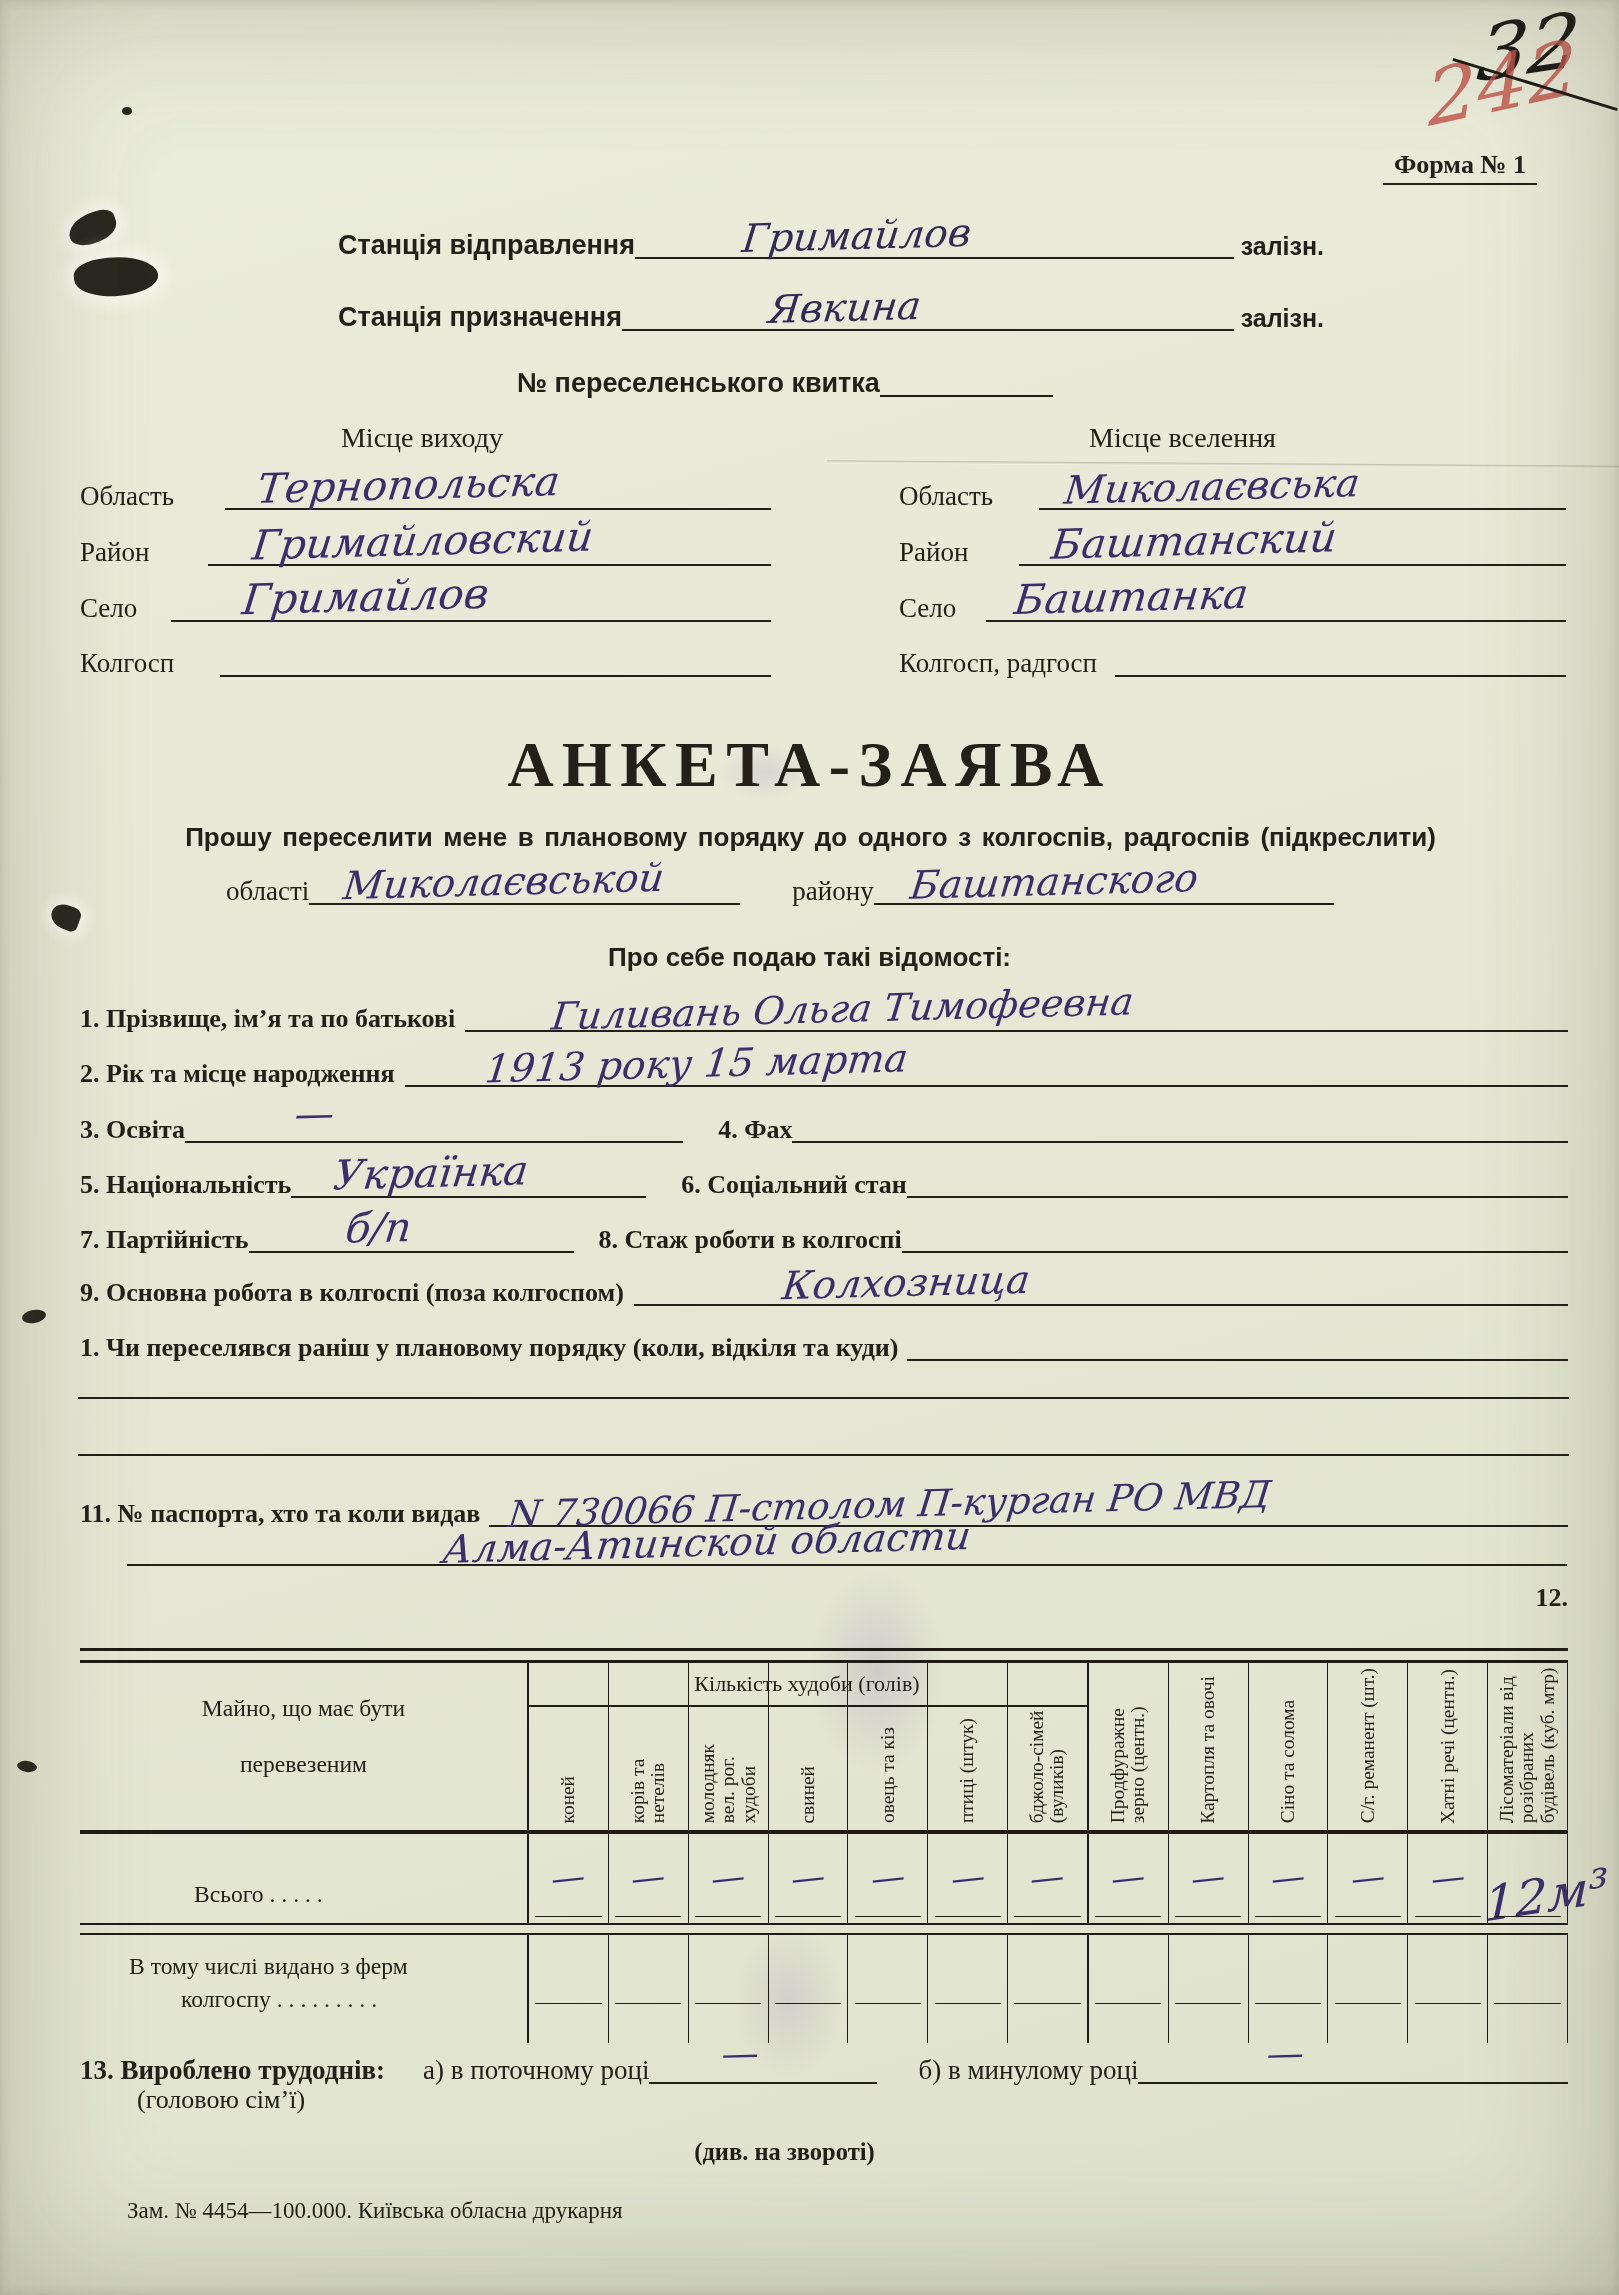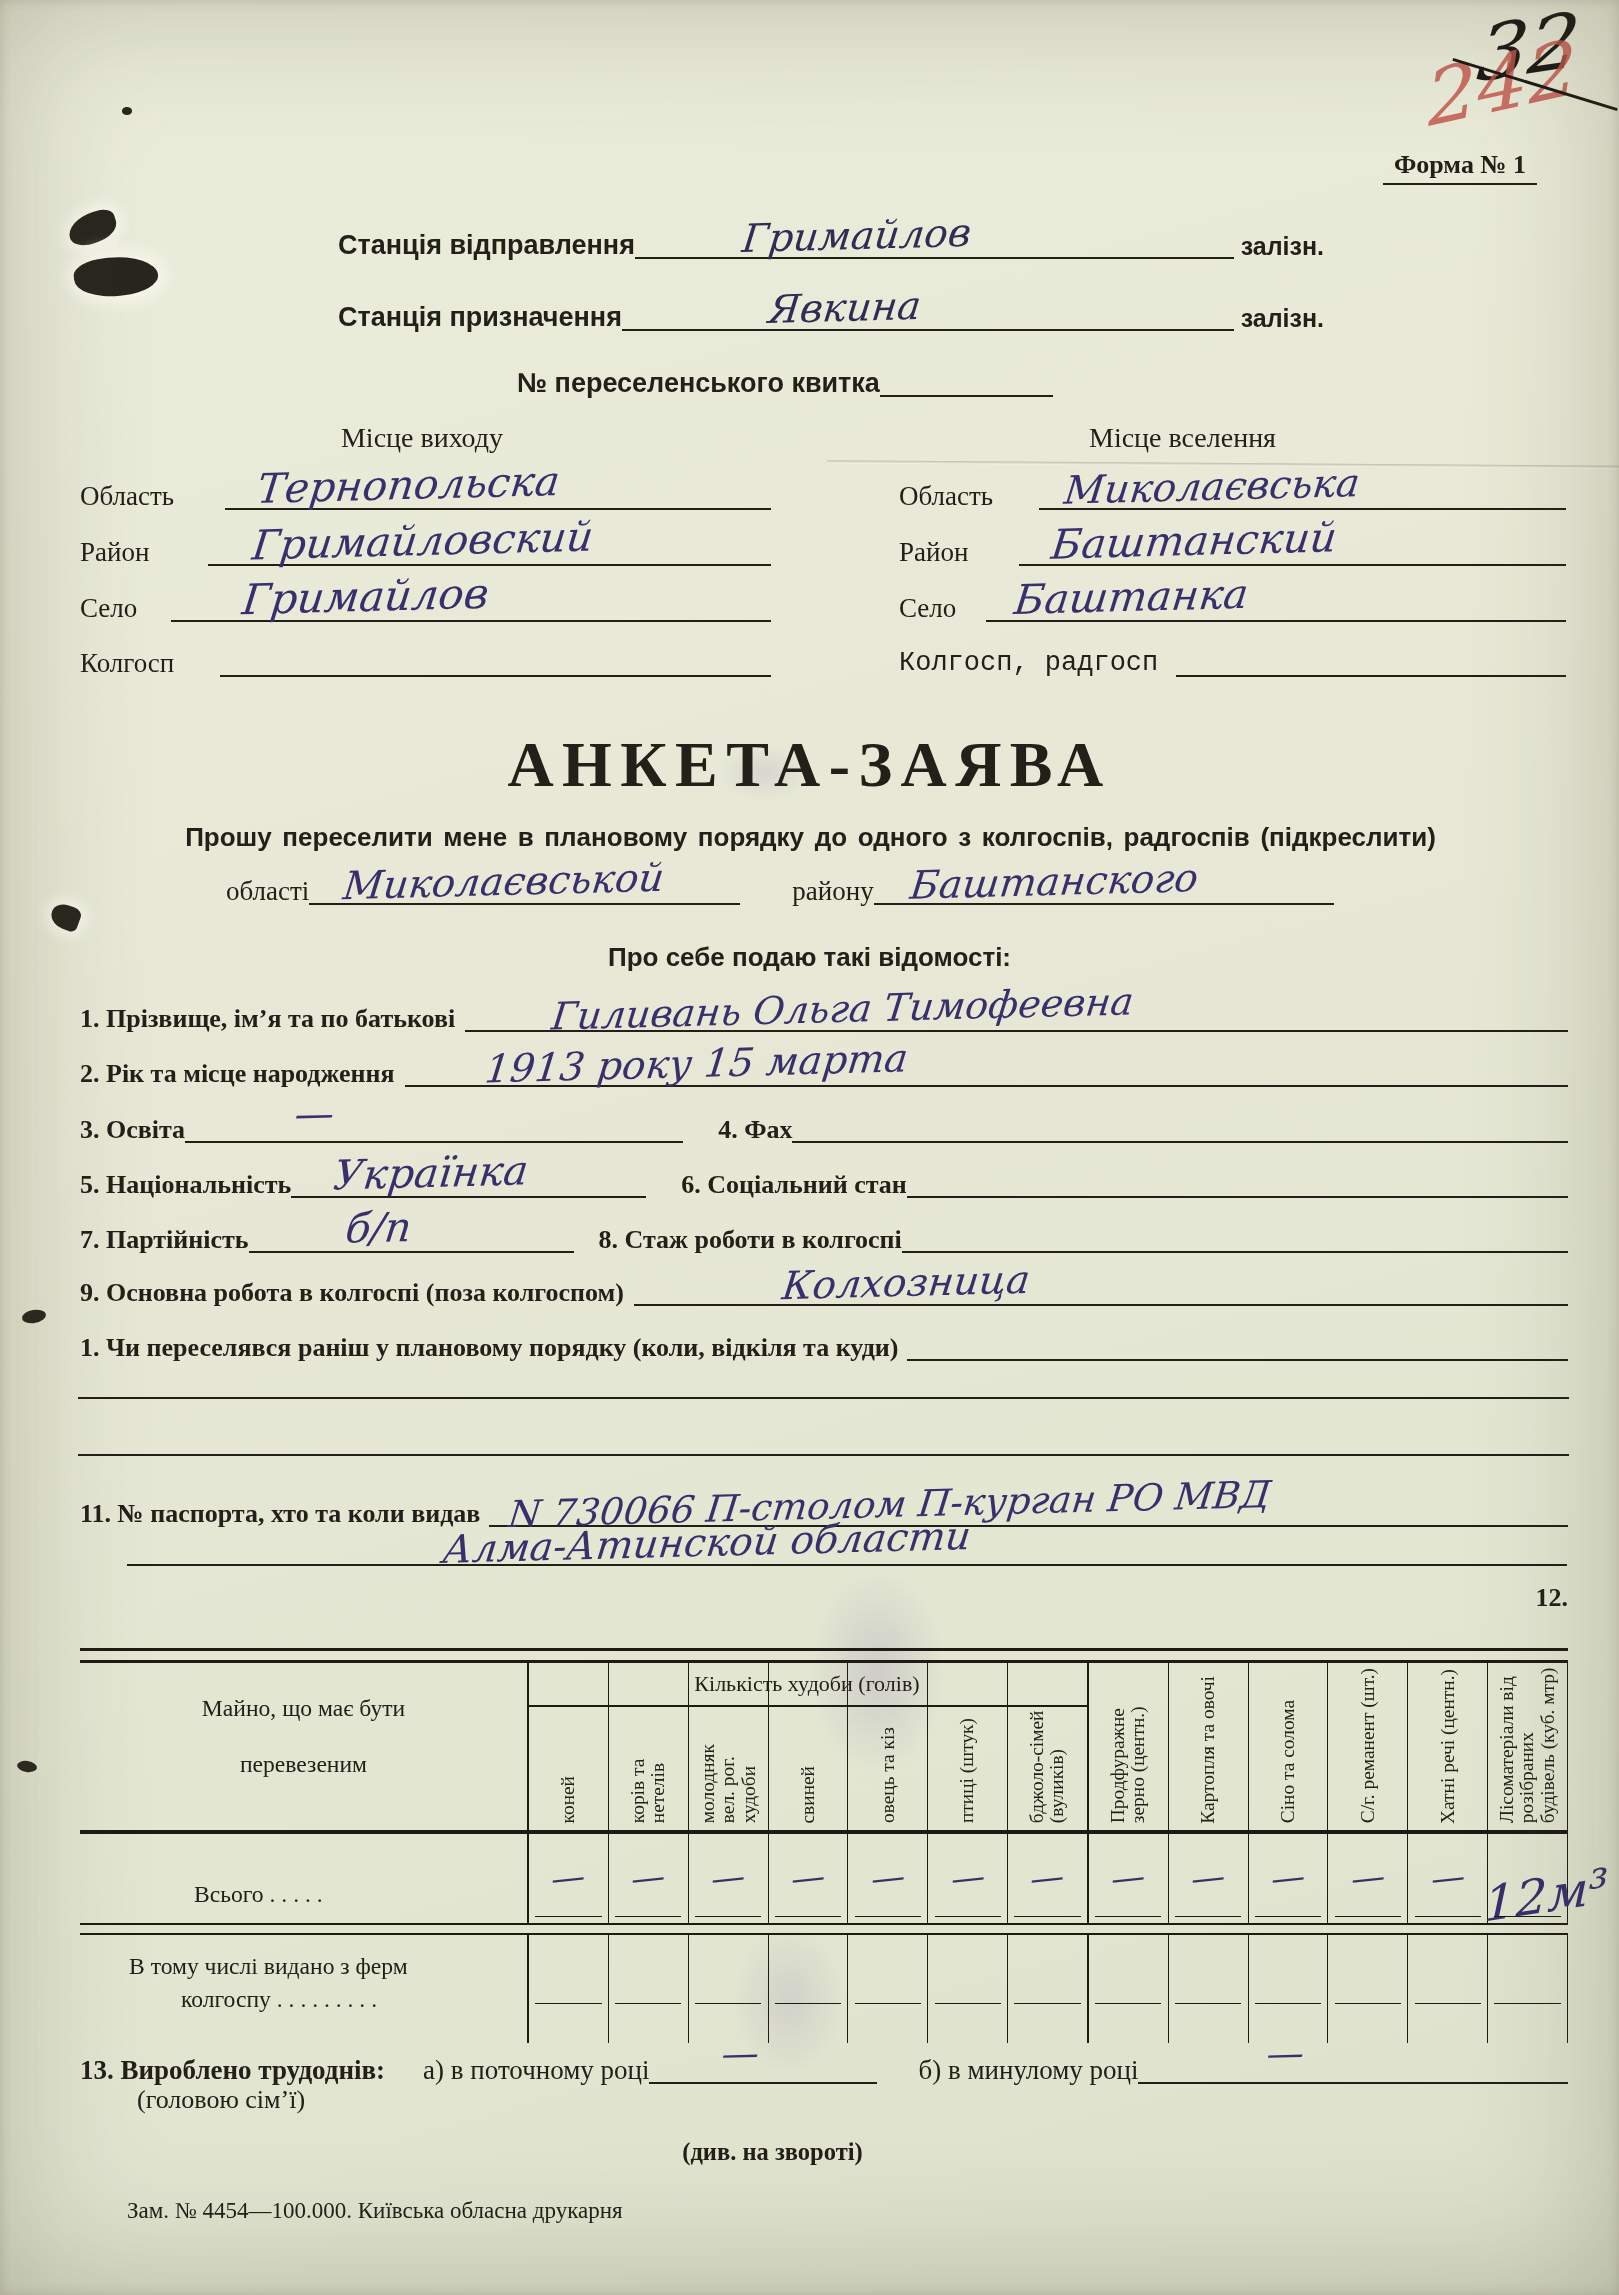--- a/index.html
+++ b/index.html
@@ -141,21 +141,21 @@
       <span class="hw inul" style="left:6%;font-size:41px;">Баштанский</span>
     </span>
   </div>
   <div class="row" style="left:899px;top:581px;width:667px;height:41px;">
     <span class="lbl serif" style="font-size:27px;margin-right:29.5px;">Село</span>
     <span class="ul">
       <span class="hw inul" style="left:5%;font-size:41px;">Баштанка</span>
     </span>
   </div>
   <div class="row" style="left:899px;top:636px;width:667px;height:41px;">
-    <span class="lbl serif" style="font-size:27px;margin-right:18px;font-family:Liberation Mono, monospace;">Колгосп, радгосп</span>
+    <span class="lbl serif" style="font-size:27px;margin-right:18px;">Колгосп, радгосп</span>
     <span class="ul"></span>
   </div>
 
   <div class="abs serif center" style="left:0;top:728px;width:1619px;font-size:64px;font-weight:bold;letter-spacing:8.4px;">АНКЕТА-ЗАЯВА</div>
   <div class="abs sans center" style="left:118px;top:822px;width:1385px;font-size:26px;word-spacing:3.4px;">Прошу переселити мене в плановому порядку до одного з колгоспів, радгоспів (підкреслити)</div>
 
   <div class="row" style="left:226px;top:863px;width:1108px;height:42px;">
     <span class="lbl serif" style="font-size:27px;">області</span>
     <span class="ul short" style="width:431px;">
       <span class="hw inul" style="left:8%;font-size:39px;">Миколаєвськой</span>
@@ -392,17 +392,17 @@
     <span class="ul short" style="width:228px;">
       <span class="hw inul" style="left:32%;bottom:10px;font-size:37px;">—</span>
     </span>
     <span class="lbl serif" style="font-size:27px;margin-left:41px;">б) в минулому році</span>
     <span class="ul">
       <span class="hw inul" style="left:30%;bottom:10px;font-size:37px;">—</span>
     </span>
   </div>
   <div class="abs serif" style="left:137px;top:2085px;font-size:26px;">(головою сім’ї)</div>
 
-  <div class="abs serif center" style="left:0;top:2138px;width:1545px;font-size:24.5px;font-weight:bold;">(див. на звороті)</div>
+  <div class="abs serif center" style="left:0;top:2138px;width:1545px;font-size:24.5px;font-weight:bold;padding-left:12px;">(див. на звороті)</div>
   <div class="abs serif" style="left:127px;top:2198px;font-size:23px;">Зам.  №  4454—100.000.  Київська  обласна  друкарня</div>
 
 </div>
 
 
 </body></html>

